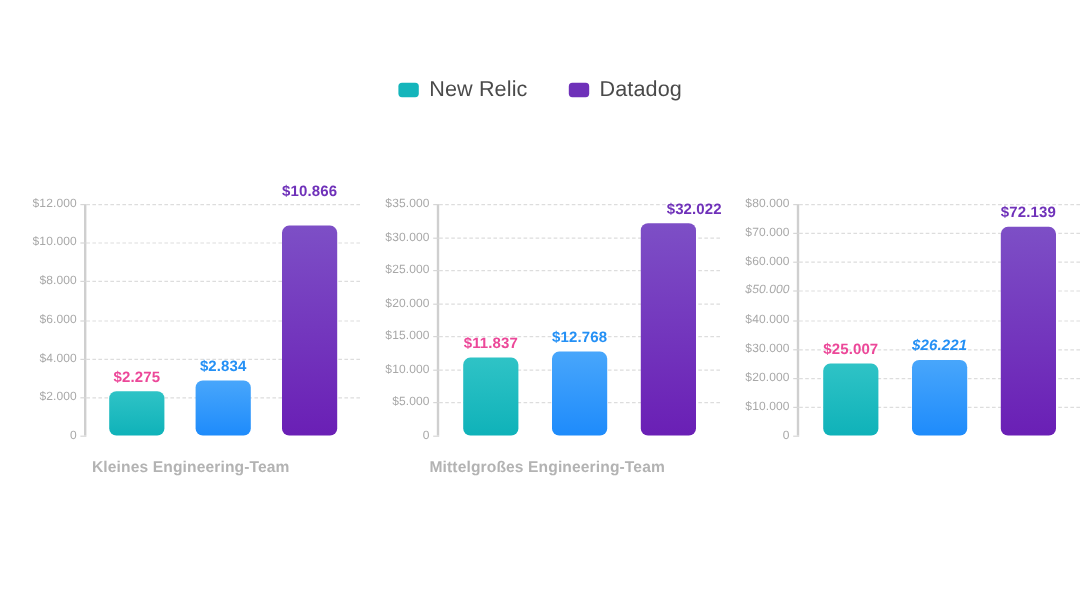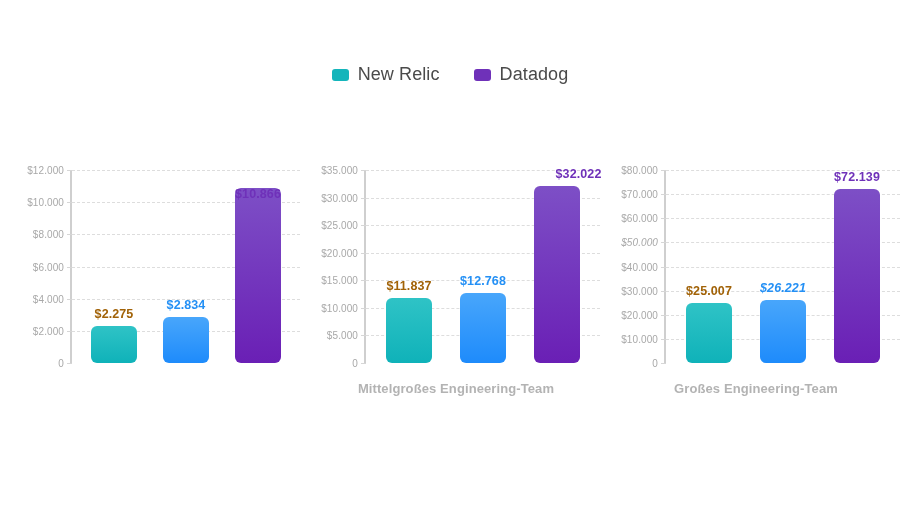--- a/index.html
+++ b/index.html
@@ -139,21 +139,21 @@
   .bar {
     width: 46px;
     border-radius: 6px;
     display: block;
   }
 
   .bar.s0 { background: linear-gradient(180deg, #2fc3c6 0%, #0fb2b9 100%); }
   .bar.s1 { background: linear-gradient(180deg, #48a6fb 0%, #1e8bfb 100%); }
   .bar.s2 { background: linear-gradient(180deg, #7d4fc6 0%, #6a1fb5 100%); }
 
-  .lbl.s0 { color: #a16207; }
+  .lbl.s0 { color: #ec4899; }
   .lbl.s1 { color: #2490f5; }
   .lbl.s2 { color: #6f31b9; }
 
   .panel-title {
     margin-top: 18px;
     text-align: center;
     font-size: 13px;
     font-weight: bold;
     color: #b3b3b3;
     letter-spacing: 0.1px;
@@ -205,25 +205,26 @@
             <div class="bar-wrap">
               <div class="bar s0" style="height: 36.5896px;"></div>
               <div class="bar-label lbl s0" style="bottom: 36.5896px;">$2.275</div>
             </div>
             <div class="bar-wrap">
               <div class="bar s1" style="height: 45.5802px;"></div>
               <div class="bar-label lbl s1" style="bottom: 45.5802px;">$2.834</div>
             </div>
             <div class="bar-wrap">
               <div class="bar s2" style="height: 174.761px;"></div>
-              <div class="bar-label lbl s2" style="bottom: 157px;">$10.866</div>
+              <div class="bar-label lbl s2" style="bottom: 192px;">$10.866</div>
             </div>
           </div>
       </div>
     </div>
+    <div class="panel-title">Kleines Engineering-Team</div>
   </div>
 
   <div class="panel panel-2">
     <div class="plot">
       <div class="yaxis">
           <div class="ytick" style="top: 193px;">0</div>
           <div class="ytick" style="top: 165.429px;">$5.000</div>
           <div class="ytick" style="top: 137.857px;">$10.000</div>
           <div class="ytick" style="top: 110.286px;">$15.000</div>
           <div class="ytick" style="top: 82.7143px;">$20.000</div>
@@ -306,16 +307,15 @@
               <div class="bar s1" style="height: 63.2582px;"></div>
               <div class="bar-label lbl s1" style="bottom: 63.2582px; font-style: italic;">$26.221</div>
             </div>
             <div class="bar-wrap">
               <div class="bar s2" style="height: 174.035px;"></div>
               <div class="bar-label lbl s2" style="bottom: 174.035px;">$72.139</div>
             </div>
           </div>
       </div>
     </div>
-    <div class="panel-title">Großes Engineering-Team</div>
   </div>
 
 </div>
 
 </body></html>

